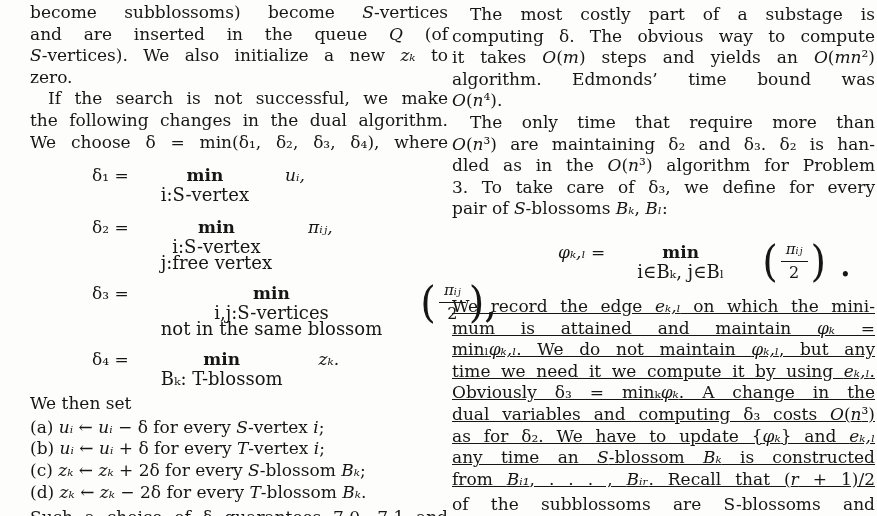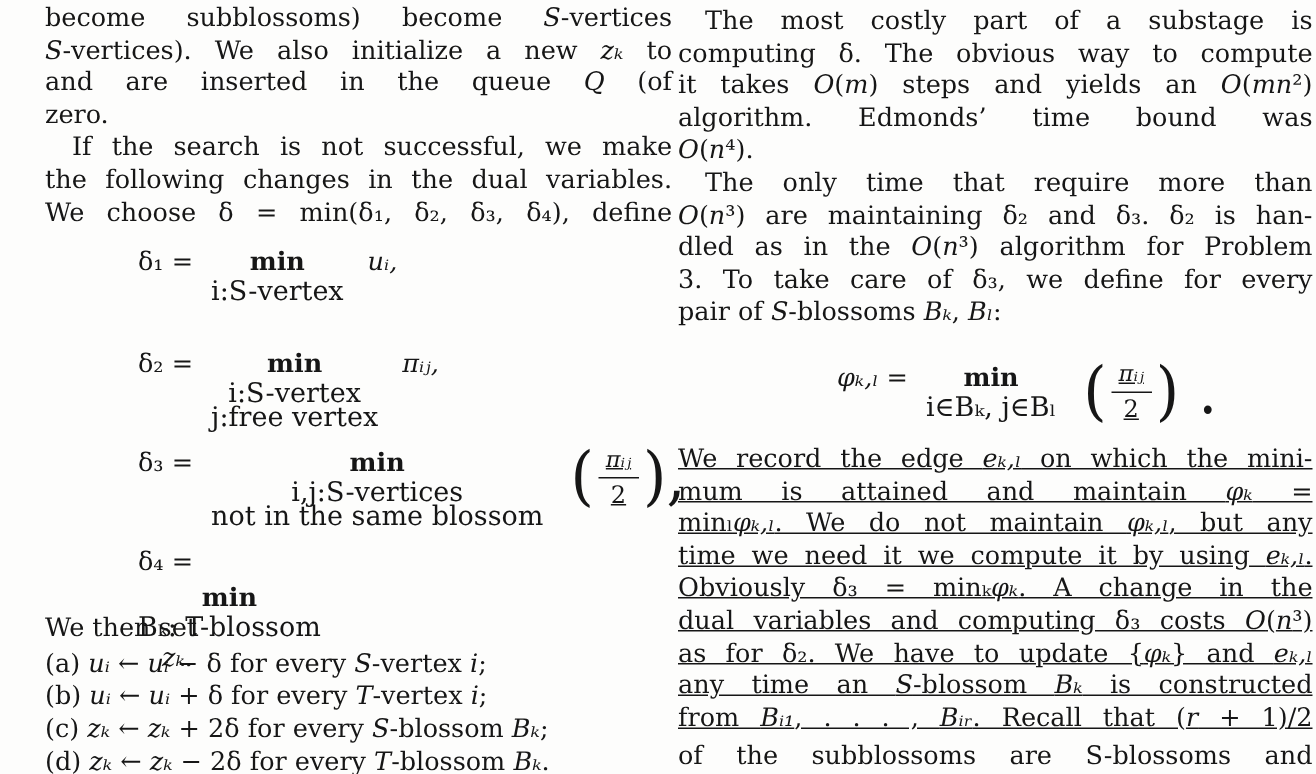--- a/index.html
+++ b/index.html
@@ -11,57 +11,57 @@
     font-size:17px;
   }
   .col{position:absolute;top:0;}
   #colL{left:30px;width:418px;padding-top:2px;}
   #colR{left:452px;width:423px;padding-top:4px;}
   .ln{line-height:21.6px;height:21.6px;white-space:nowrap;overflow:visible;}
   .j{white-space:normal;text-align:justify;text-align-last:justify;}
   .ind{text-indent:18px;}
   .it{font-style:italic;}
   
-  .eq{display:flex;align-items:flex-start;padding-left:62px;}
+  .eq{display:flex;align-items:flex-start;padding-left:62px;gap:20px;}
   .eq-r{padding-left:106px;}
   .eqlhs{line-height:24px;margin-right:12px;white-space:nowrap;}
   .eqrhs{line-height:24px;margin-left:16px;white-space:nowrap;}
   .mstack{display:inline-block;text-align:center;}
   .mop{display:block;line-height:24px;font-weight:bold;}
   .munder{display:block;font-size:18px;line-height:16px;white-space:nowrap;}
   .fracgrp{display:flex;align-items:center;margin-left:18px;margin-top:-2px;}
   .paren{font-size:40px;line-height:46px;font-weight:400;transform:scaleY(1.08);}
-  .frac{display:inline-block;text-align:center;vertical-align:middle;margin:0 3px;text-decoration:underline;}
+  .frac{display:inline-block;text-align:center;vertical-align:middle;margin:0 3px;}
   .num{display:block;font-size:15px;line-height:21px;border-bottom:1.6px solid #161616;padding:0 5px 1px 5px;}
   .den{display:block;font-size:16px;line-height:21px;}
   
   #eq1{margin-top:10px;height:40px;}
-  #eq2{margin-top:28px;height:56px;}
+  #eq2{margin-top:12px;height:56px;}
   #eq3{margin-top:10px;height:58px;}
-  #eq4{margin-top:8px;height:40px;flex-direction:column;}
+  #eq4{margin-top:8px;height:40px;}
   #set-line{margin-top:6px;}
   #list{margin-top:2px;}
   #eqR{margin-top:20px;height:56px;}
   #p3{text-decoration:underline;}
   .partial{margin-top:4px;}
 </style>
 </head>
 <body>
 
 <div class="col" id="colL">
   <div>
     <div class="ln j">become subblossoms) become <span class="it">S</span>-vertices</div>
+    <div class="ln j">and are inserted in the queue <span class="it">Q</span> (of</div>
     <div class="ln j"><span class="it">S</span>-vertices). We also initialize a new <span class="it">zₖ</span> to</div>
-    <div class="ln j">and are inserted in the queue <span class="it">Q</span> (of</div>
     <div class="ln">zero.</div>
   </div>
   <div>
     <div class="ln j ind">If the search is not successful, we make</div>
-    <div class="ln j">the following changes in the dual variables.</div>
-    <div class="ln j">We choose δ = min(δ₁, δ₂, δ₃, δ₄), define</div>
+    <div class="ln j">the following changes in the dual algorithm.</div>
+    <div class="ln j">We choose δ = min(δ₁, δ₂, δ₃, δ₄), where</div>
   </div>
 
   <div class="eq" id="eq1">
     <span class="eqlhs">δ₁ =</span>
     <span class="mstack">
       <span class="mop">min</span>
       <span class="munder">i:S-vertex</span>
     </span>
     <span class="eqrhs it">uᵢ,</span>
   </div>

